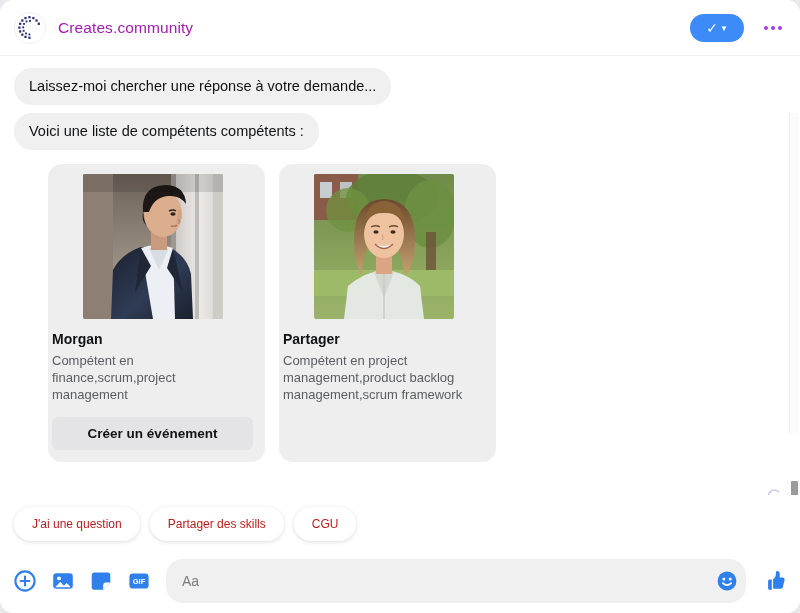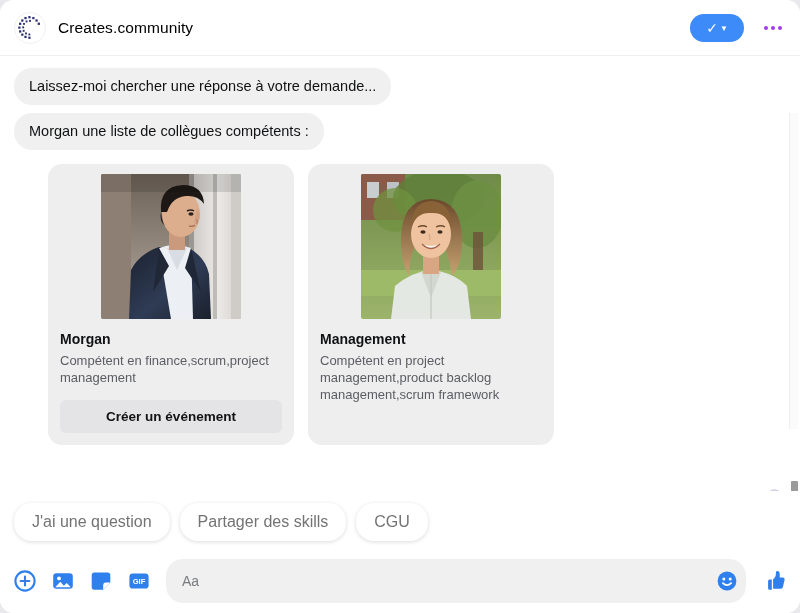--- a/index.html
+++ b/index.html
@@ -42,21 +42,21 @@
     border-radius: 50%;
     background: #ffffff;
     border: 1px solid #f0f0f3;
     position: relative;
     flex: 0 0 auto;
   }
   .logo svg { position: absolute; inset: 0; }
 
   .brand-name {
     font-size: 15.5px;
-    color: #000000;
+    color: #a21caf;
     font-weight: 400;
     letter-spacing: .1px;
   }
 
   .header-right {
     margin-left: auto;
     display: flex;
     align-items: center;
     gap: 16px;
   }
@@ -110,24 +110,24 @@
   .first-out { margin-top: 6px; margin-bottom: 14px; }
 
   
   .cards {
     display: flex;
     gap: 14px;
     margin: 14px 0 10px 0;
     padding-left: 34px;
   }
   .card {
-    width: 246px;
+    width: 217px;
     background: #eeeeef;
     border-radius: 14px;
-    padding: 10px 12px 12px 12px;
+    padding: 10px 12px 12px 4px;
     flex: 0 0 auto;
   }
   .card-photo {
     width: 140px;
     height: 145px;
     margin: 0 auto 12px auto;
     border-radius: 2px;
     overflow: hidden;
     position: relative;
   }
@@ -174,23 +174,23 @@
     display: flex;
     gap: 10px;
     padding: 12px 0 12px 14px;
     background: #ffffff;
   }
   .chip {
     background: #ffffff;
     border: none;
     border-radius: 18px;
     padding: 10px 18px;
-    font-size: 16px;
+    font-size: 12px;
     font-family: "Liberation Sans", sans-serif;
-    color: #737373;
+    color: #b91c1c;
     box-shadow: 0 1px 4px rgba(0,0,0,.14);
     cursor: pointer;
     white-space: nowrap;
   }
 
   
   .composer {
     min-height: 50px;
     background: #ffffff;
     display: flex;
@@ -292,21 +292,21 @@
 
   <div class="chat">
 
 
     <div class="row in">
       <div class="bubble-in">Laissez-moi chercher une réponse à votre demande...</div>
     </div>
 
 
     <div class="row in">
-      <div class="bubble-in">Morgan une liste de collègues compétents :</div>
+      <div class="bubble-in">Voici une liste de compétents compétents :</div>
     </div>
 
     <div class="cards">
 
       <div class="card">
         <div class="card-photo">
           <svg viewBox="0 0 140 145" xmlns="http://www.w3.org/2000/svg" preserveAspectRatio="none">
             <defs>
               <linearGradient id="m-wall" x1="0" y1="0" x2="0" y2="1">
                 <stop offset="0%" stop-color="#6d6258"></stop>
@@ -402,21 +402,21 @@
             <ellipse cx="62" cy="58" rx="2.6" ry="1.8" fill="#3a2b21"></ellipse>
             <ellipse cx="79" cy="58" rx="2.6" ry="1.8" fill="#3a2b21"></ellipse>
             <path d="M57 53 q5 -2.5 9 0" stroke="#6b4a2c" stroke-width="1.3" fill="none"></path>
             <path d="M75 53 q5 -2.5 9 0" stroke="#6b4a2c" stroke-width="1.3" fill="none"></path>
 
             <path d="M61 70 q9 8 18 0 q-9 4 -18 0 z" fill="#fbfbfb"></path>
             <path d="M61 70 q9 9 18 0" stroke="#a9644f" stroke-width="1.3" fill="none"></path>
             <path d="M68 60 q2 5 0 6" stroke="#d2a383" stroke-width="1.2" fill="none"></path>
           </svg>
         </div>
-        <div class="card-name">Management</div>
+        <div class="card-name">Partager</div>
         <div class="card-desc">Compétent en project management,product backlog management,scrum framework</div>
 
       </div>
 
     </div>
 
     <div class="seen-mark">
       <svg viewBox="0 0 16 16" xmlns="http://www.w3.org/2000/svg">
         <path d="M12.5 3.6a6 6 0 1 0 0 8.8" stroke="#8f8fc4" stroke-width="1.7" fill="none" stroke-linecap="round"></path>
       </svg>

